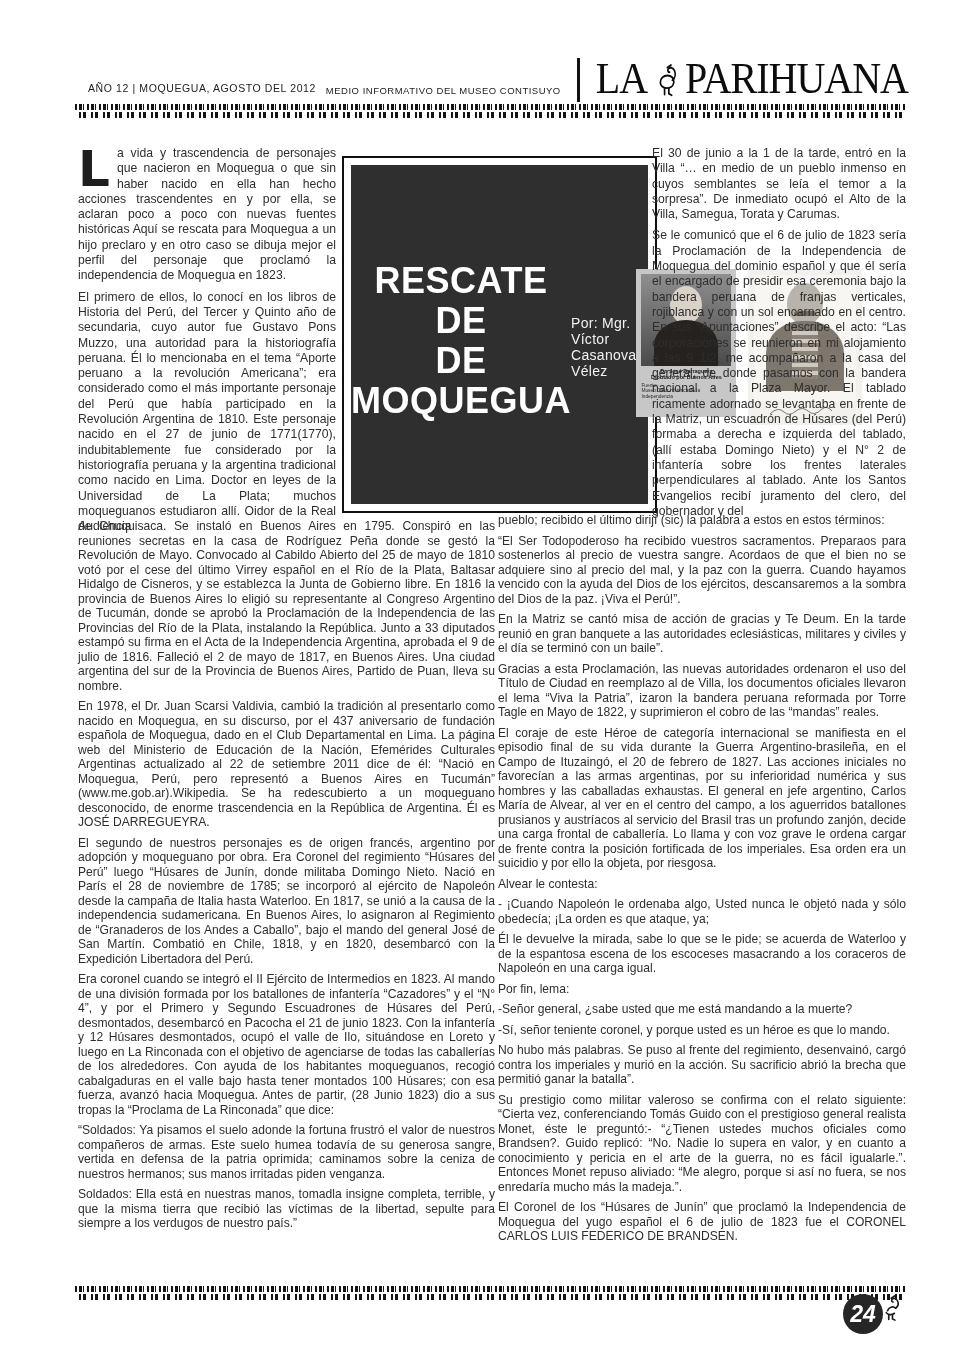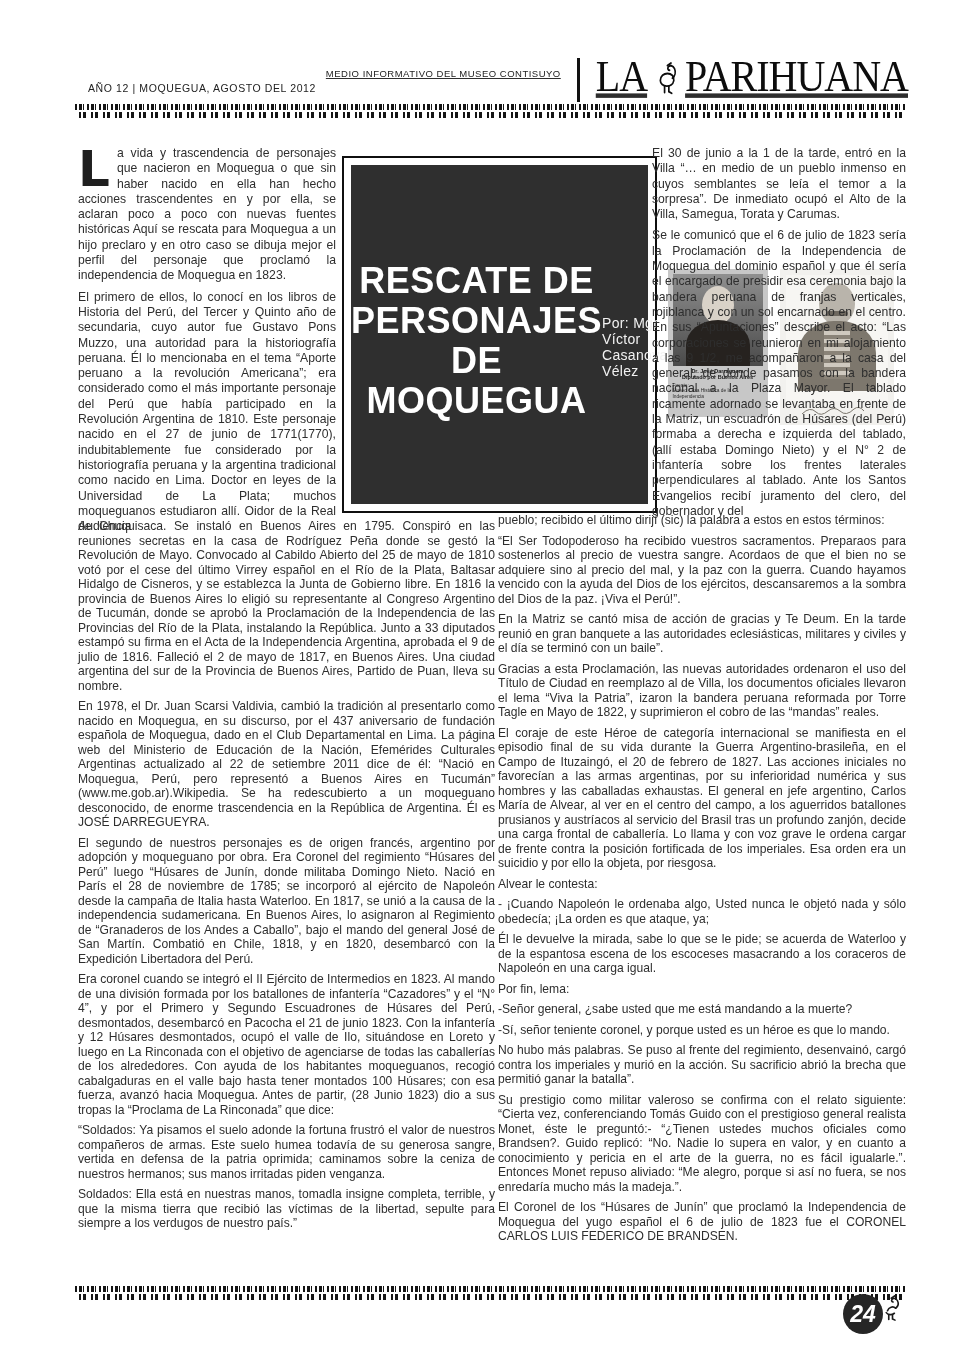--- a/index.html
+++ b/index.html
@@ -11,21 +11,21 @@
     color:#2e2e2e;
     overflow:hidden;
   }
   
   .hdr-issue{
     position:absolute;left:88px;top:82px;
     font-size:10.5px;letter-spacing:.6px;color:#222;
   }
   .hdr-right{
     position:absolute;right:72px;top:58px;
-    display:flex;align-items:flex-start;gap:16px;text-decoration:underline;
+    display:flex;align-items:center;gap:16px;
   }
   .hdr-subtitle{
     font-size:9.5px;letter-spacing:.5px;color:#222;
     position:relative;top:10px;
   }
   .hdr-divider{width:3px;height:44px;background:#111;}
   .masthead{
     display:flex;align-items:flex-end;gap:2px;
     font-family:"Liberation Serif",serif;
     font-size:40px;line-height:40px;color:#0d0d0d;
@@ -137,21 +137,20 @@
 
   <div class="col col-narrow" id="col-left-narrow">
     <p><span class="dropcap">L</span><span>a vida y trascendencia de personajes que nacieron en Moquegua o que sin haber nacido en ella han hecho acciones trascendentes en y por ella, se aclaran poco a poco con nuevas fuentes históricas Aquí se rescata para Moquegua a un hijo preclaro y en otro caso se dibuja mejor el perfil del personaje que proclamó la independencia de Moquegua en 1823.</span></p>
     <p>El primero de ellos, lo conocí en los libros de Historia del Perú, del Tercer y Quinto año de secundaria, cuyo autor fue Gustavo Pons Muzzo, una autoridad para la historiografía peruana. Él lo mencionaba en el tema “Aporte peruano a la revolución Americana”; era considerado como el más importante personaje del Perú que había participado en la Revolución Argentina de 1810. Este personaje nacido en el 27 de junio de 1771(1770), indubitablemente fue considerado por la historiografía peruana y la argentina tradicional como nacido en Lima. Doctor en leyes de la Universidad de La Plata; muchos moqueguanos estudiaron allí. Oidor de la Real Audiencia</p>
   </div>
 
   <div class="feature">
     <div class="feature-inner">
       <div class="feature-title">
         <div>RESCATE DE</div>
-        <div>PERSONAJES</div>
         <div>DE</div>
         <div>MOQUEGUA</div>
       </div>
       <div class="feature-byline">Por: Mgr. Víctor Casanova Vélez</div>
       <div class="portraits">
         <div class="portrait portrait-photo">
           <div class="photo-area">
             <div class="photo-head"></div>
             <div class="photo-torso"></div>
           </div>

